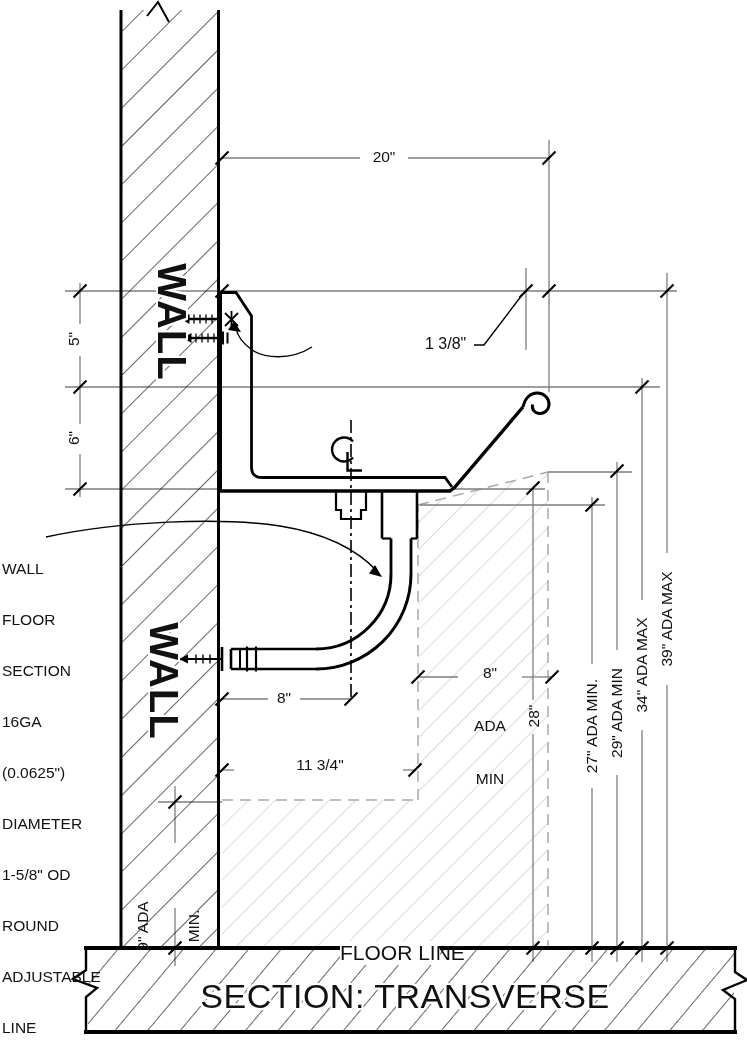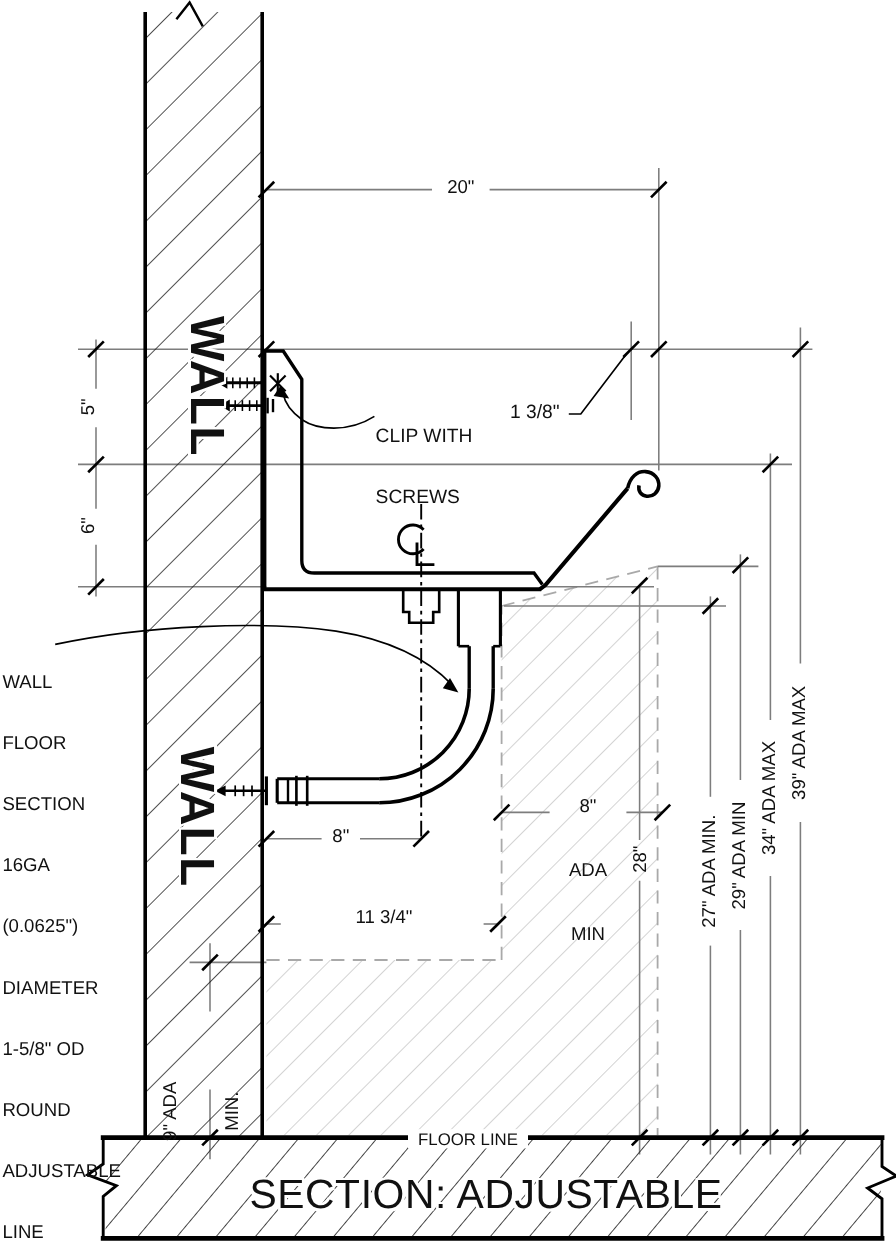--- a/index.html
+++ b/index.html
@@ -206,24 +206,20 @@
         <line x1="635.5" y1="954.5" x2="648.5" y2="941.5"></line>
       <line x1="660.5" y1="954.5" x2="673.5" y2="941.5"></line>
     </g>
   </svg>
 
   <div class="lbl dim ctr" style="left:354px;top:148px;width:60px;">20"</div>
 
   <div class="lbl dim ctr rot90ccw" style="left:58px;top:324px;width:32px;height:30px;line-height:30px;">5"</div>
   <div class="lbl dim ctr rot90ccw" style="left:58px;top:423px;width:32px;height:30px;line-height:30px;">6"</div>
 
-  <div class="lbl note" style="left:313px;top:321px;">
-    <div>CLIP WITH</div>
-    <div>SCREWS</div>
-  </div>
 
   <div class="lbl dim" style="left:425px;top:335px;font-size:16px;">1 3/8"</div>
 
   <div class="lbl wallword ctr rot90cw halo" style="left:112px;top:301px;width:120px;height:42px;line-height:42px;">WALL</div>
   <div class="lbl wallword ctr rot90cw halo" style="left:104px;top:660px;width:120px;height:42px;line-height:42px;">WALL</div>
 
   <div class="lbl specs" style="left:2px;top:526px;">
     <div>WALL</div>
     <div>FLOOR</div>
     <div>SECTION</div>
@@ -256,17 +252,17 @@
   <div class="lbl dim ctr rot90ccw" style="left:532px;top:716px;width:120px;height:20px;line-height:20px;">27" ADA MIN.</div>
   <div class="lbl dim ctr rot90ccw" style="left:559px;top:703px;width:116px;height:20px;line-height:20px;">29" ADA MIN</div>
   <div class="lbl dim ctr rot90ccw" style="left:582px;top:655px;width:120px;height:20px;line-height:20px;">34" ADA MAX</div>
   <div class="lbl dim ctr rot90ccw" style="left:607px;top:609px;width:120px;height:20px;line-height:20px;">39" ADA MAX</div>
 
   <div class="lbl ctr rot90ccw" style="left:138px;top:858px;width:60px;font-size:15.5px;line-height:17px;">
     <div>9" ADA</div>
     <div>MIN.</div>
   </div>
 
-  <div class="lbl ctr" style="left:340px;top:941px;width:100px;font-size:14px;background:#fff;">FLOOR LINE</div>
-
-  <div class="lbl title ctr halo" style="left:180px;top:977px;width:450px;">SECTION: ADJUSTABLE</div>
+  <div class="lbl ctr" style="left:340px;top:941px;width:100px;font-size:21px;background:#fff;">FLOOR LINE</div>
+
+  <div class="lbl title ctr halo" style="left:180px;top:977px;width:450px;">SECTION: TRANSVERSE</div>
 
 </div>
 
 </body></html>

